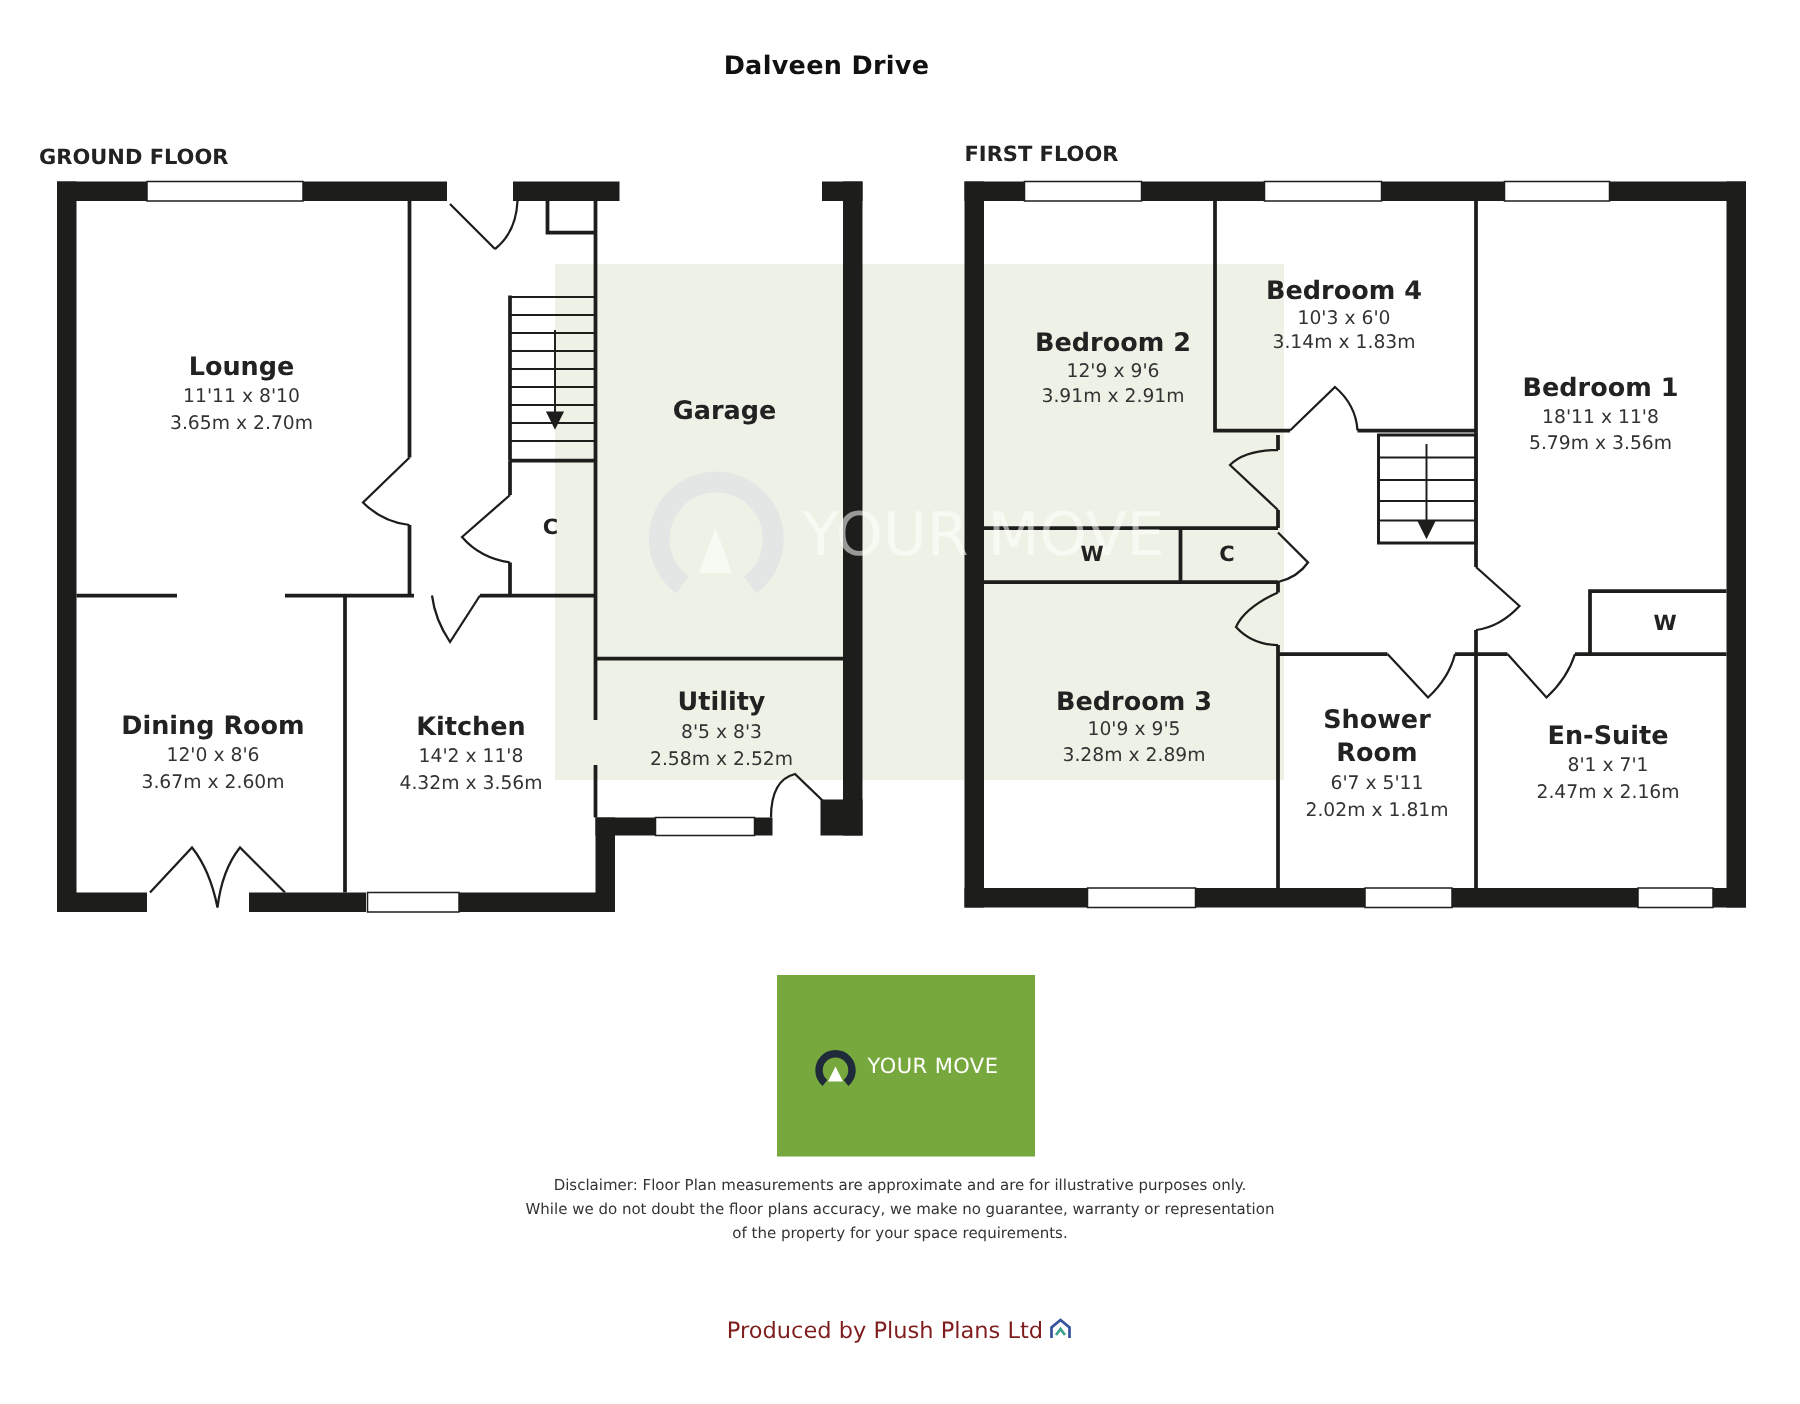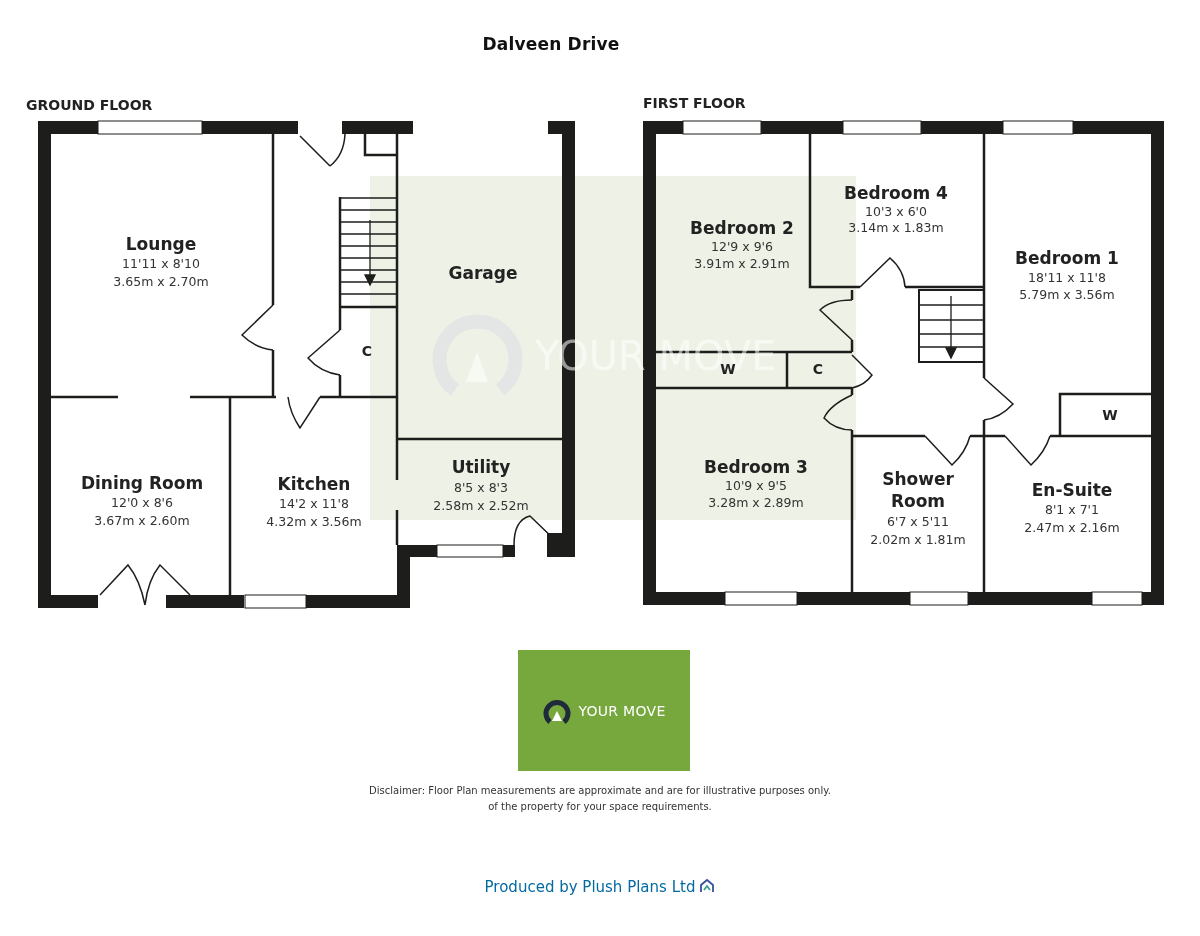--- a/index.html
+++ b/index.html
@@ -13,21 +13,21 @@
   svg.plan { position:absolute; left:0; top:0; }
   .room-name { font-weight:bold; font-size:17px; fill:#222; }
   .room-dim { font-size:12.5px; fill:#333; }
   .tag { font-weight:bold; font-size:14px; fill:#222; }
   .logo-box { position:absolute; left:518px; top:650px; width:172px; height:121px;
               background:#77a83d; display:flex; align-items:center; justify-content:center; }
   .logo-text { color:#fff; font-size:14px; letter-spacing:0.3px; margin-left:6px; }
   .disclaimer { position:absolute; left:280px; top:783px; width:640px; text-align:center;
                 font-size:10px; line-height:16.2px; color:#333; }
   .produced { position:absolute; left:0; top:878px; width:1200px; text-align:center;
-              font-size:15px; color:#0369a1; }
+              font-size:15px; color:#7f1d1d; }
   .produced svg { vertical-align:-2px; margin-left:4px; }
 </style>
 </head>
 <body>
 
 <div class="title">Dalveen Drive</div>
 <div class="floor-label" id="gf-label">GROUND FLOOR</div>
 <div class="floor-label" id="ff-label">FIRST FLOOR</div>
 
 <svg class="plan" width="1200" height="640" viewBox="0 0 1200 640">
@@ -207,20 +207,21 @@
 <div class="logo-box">
   <svg width="30" height="30" viewBox="0 0 30 30">
     <path d="M8,26 A11,11 0 1 1 22,26" fill="none" stroke="#1f2a3a" stroke-width="5"></path>
     <polygon points="15,15 10,25 20,25" fill="#ffffff"></polygon>
   </svg>
   <span class="logo-text">YOUR MOVE</span>
 </div>
 
 <div class="disclaimer">
   <div>Disclaimer: Floor Plan measurements are approximate and are for illustrative purposes only.</div>
+  <div>While we do not doubt the floor plans accuracy, we make no guarantee, warranty or representation</div>
   <div>of the property for your space requirements.</div>
 </div>
 
 <div class="produced">
   <span>Produced by Plush Plans Ltd</span><svg width="16" height="16" viewBox="0 0 16 16">
       <path d="M2,14 L2,7 L8,2 L14,7 L14,14" fill="none" stroke="#34539a" stroke-width="1.8"></path>
       <path d="M5,12 L8,8 L11,12" fill="none" stroke="#3aa389" stroke-width="1.8"></path>
     </svg>
 </div>
 

